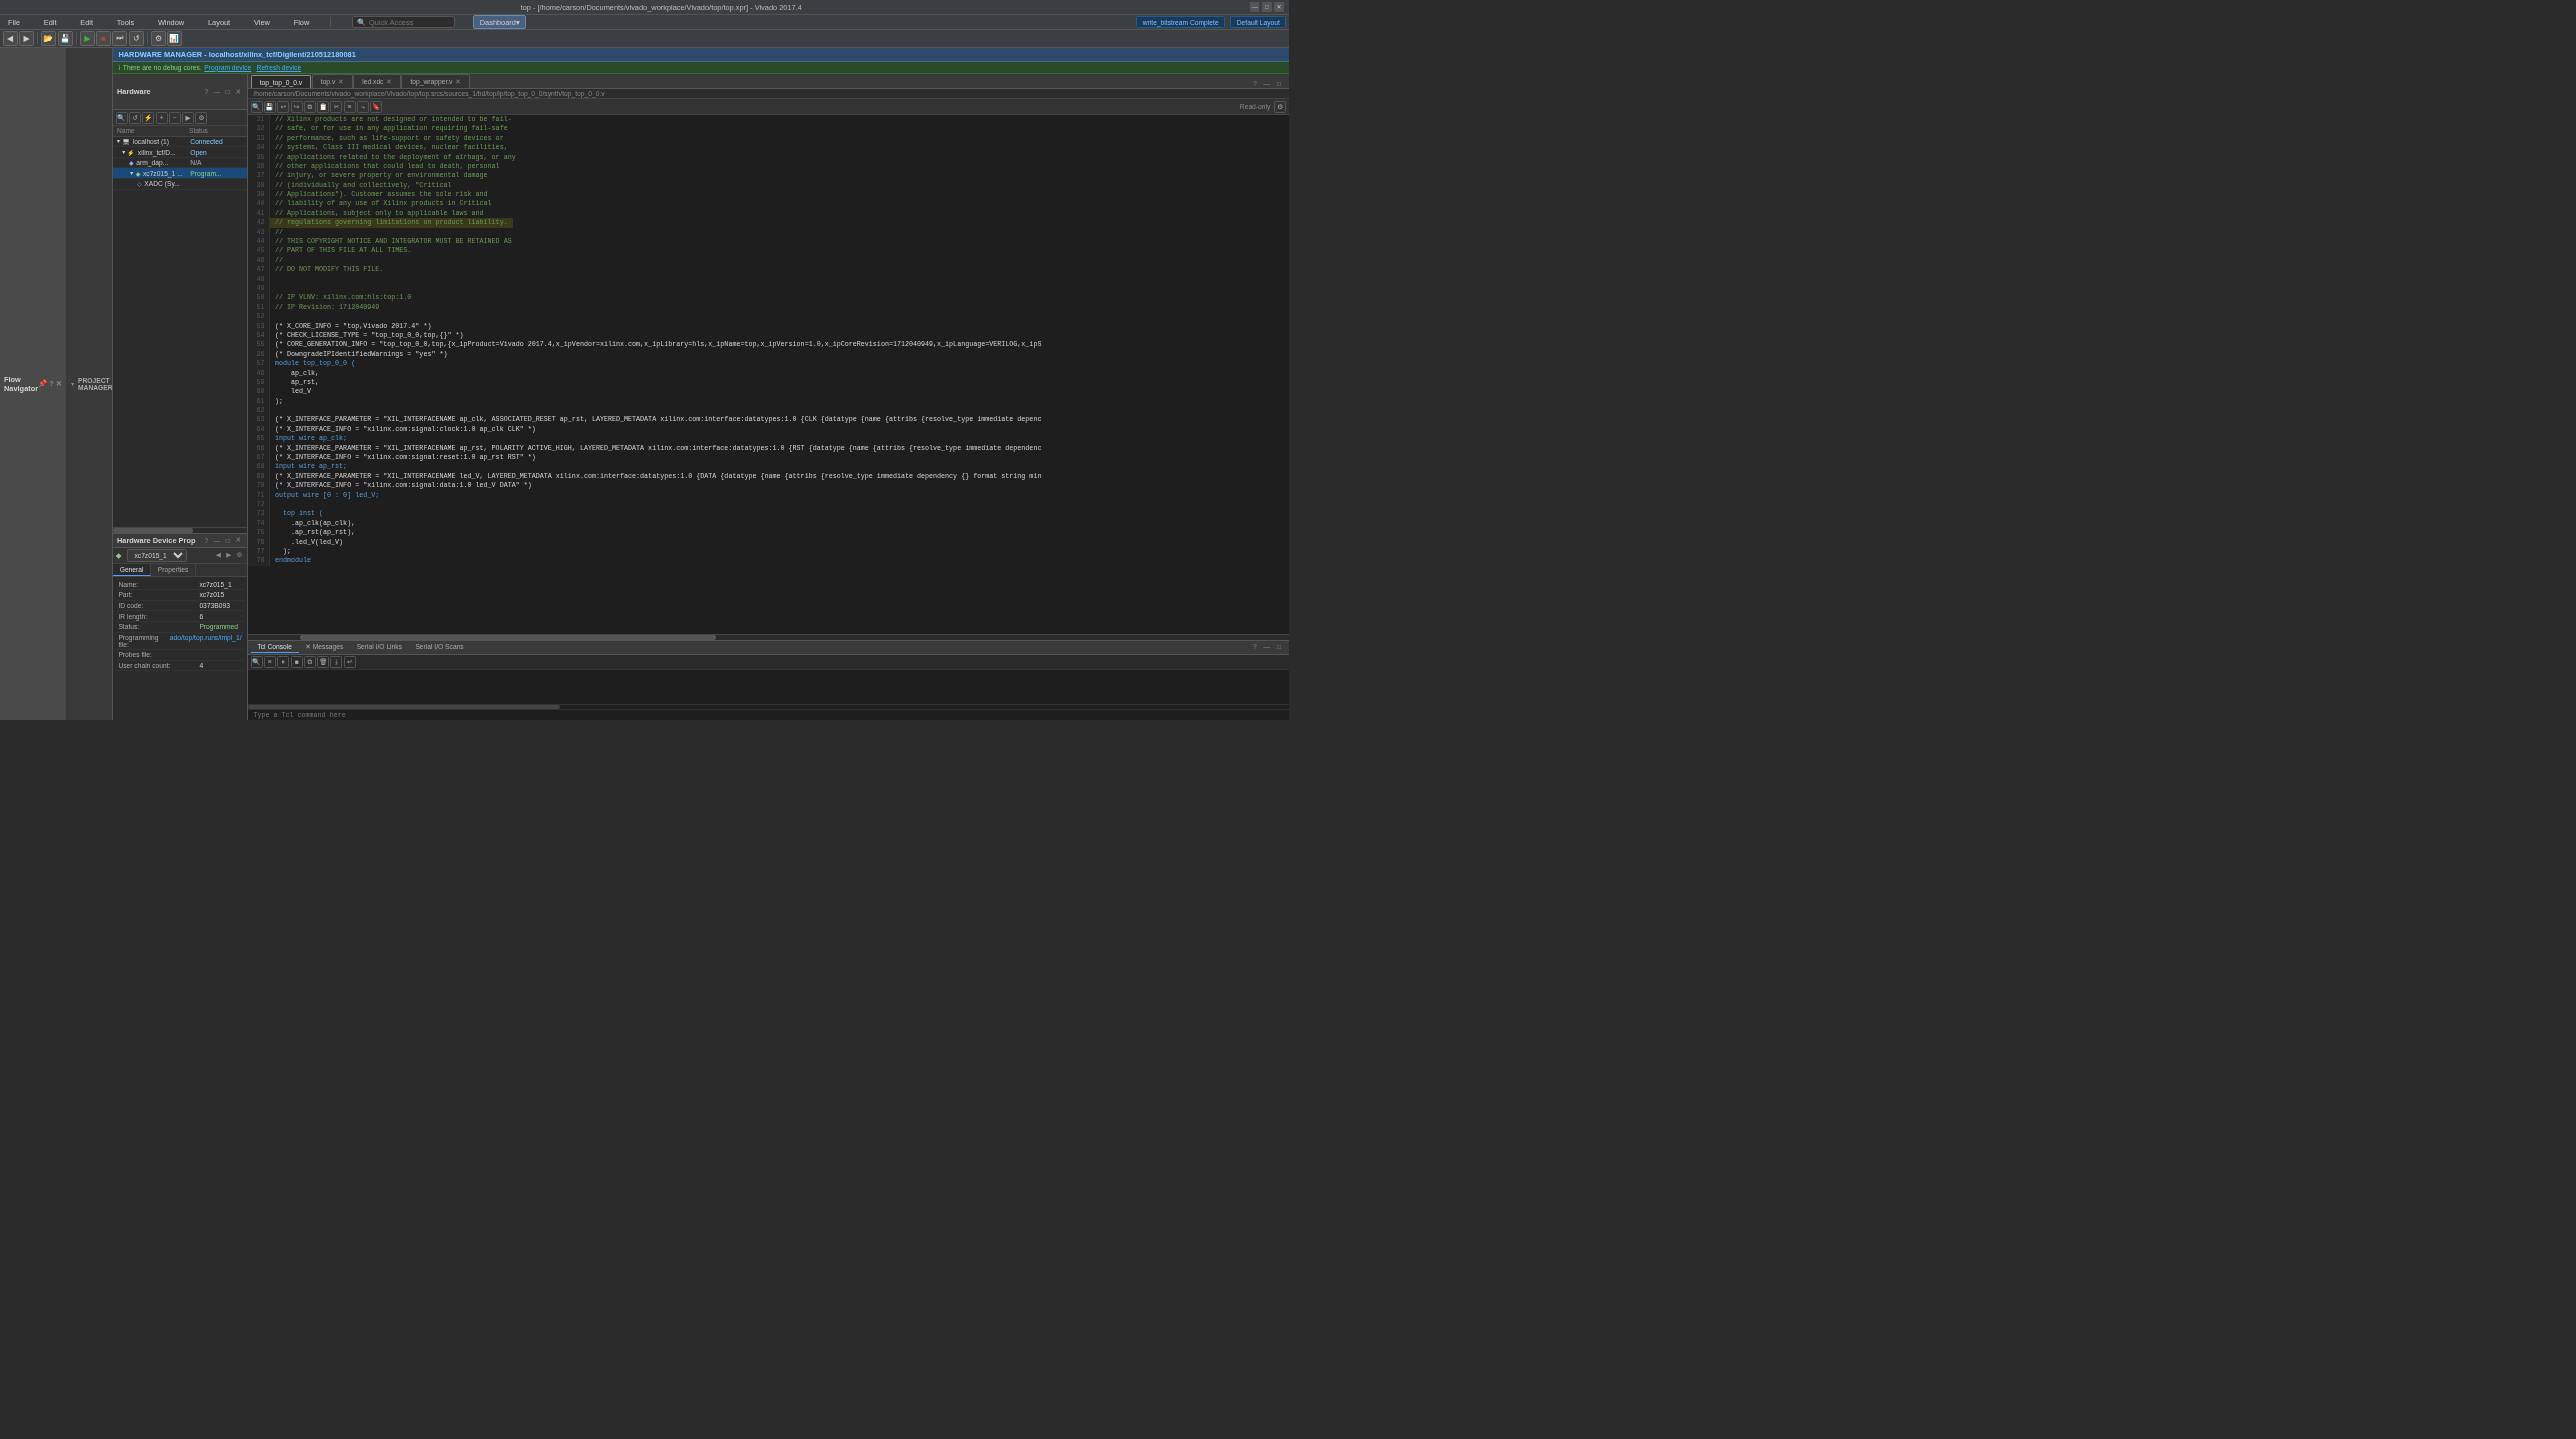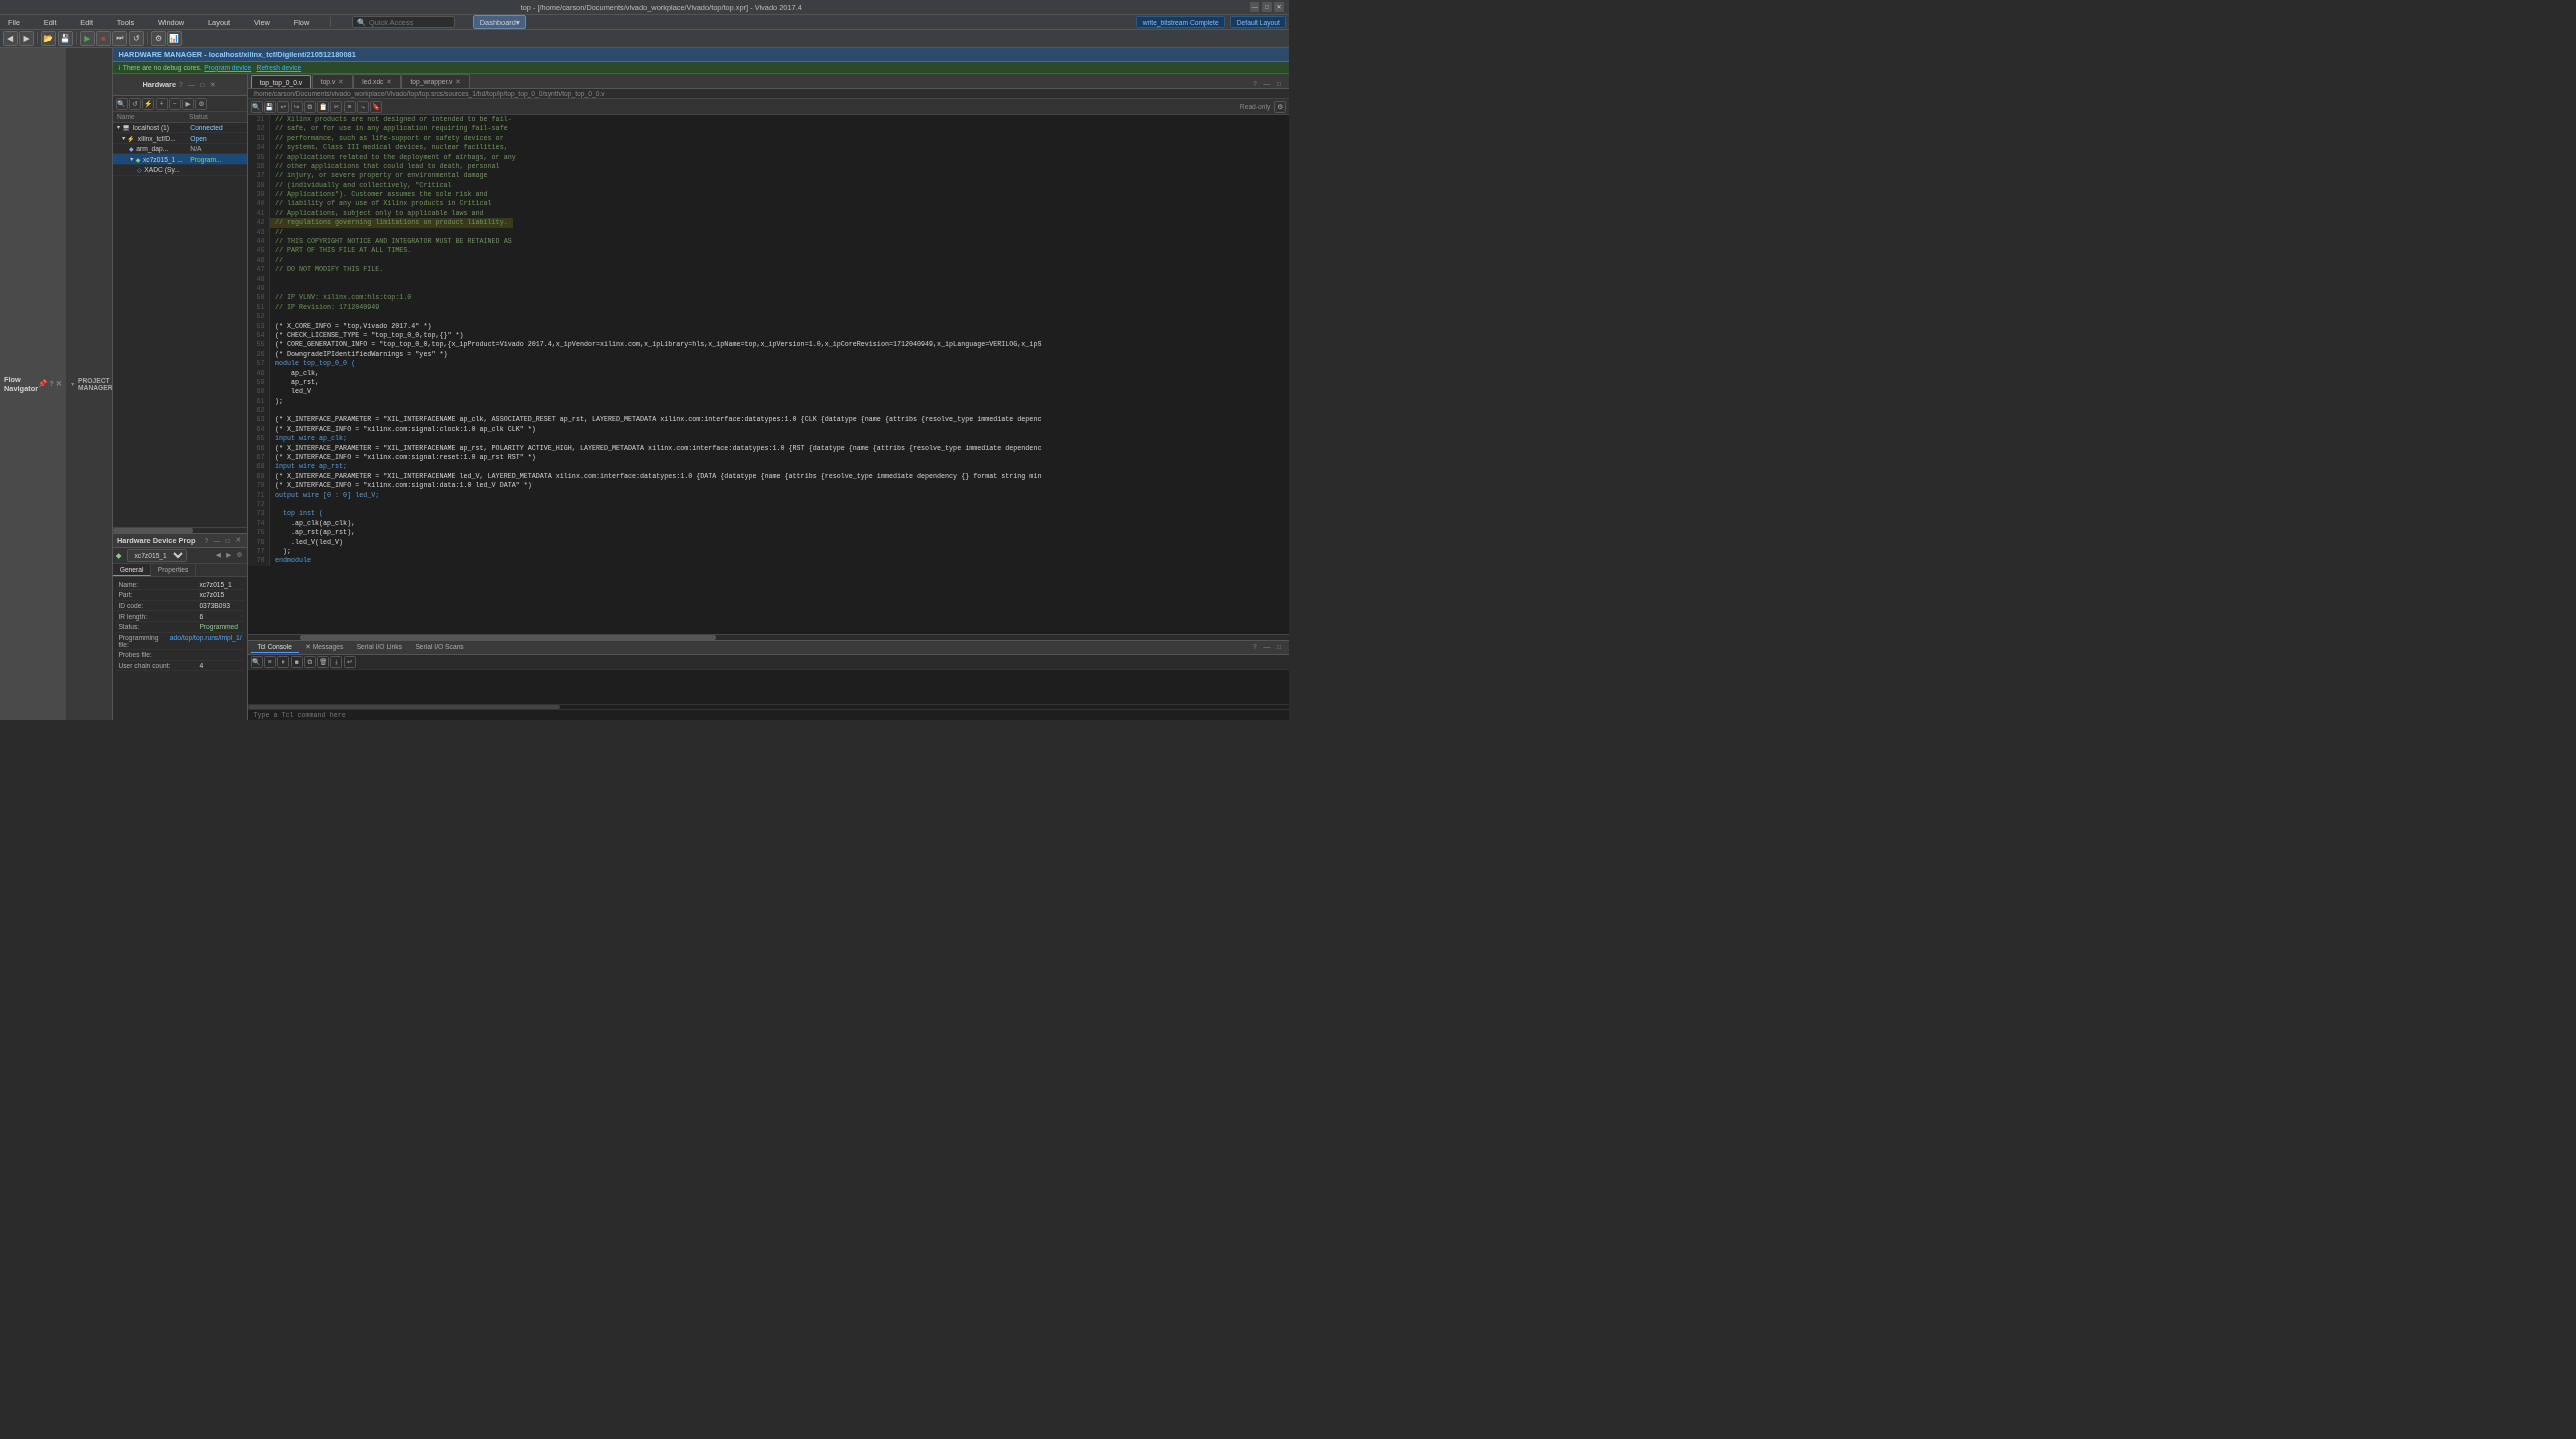--- a/index.html
+++ b/index.html
@@ -236,28 +236,28 @@
       width: 135px;
       min-width: 135px;
       background: #2b2b2b;
       border-right: 0.7px solid #555;
       display: flex;
       flex-direction: column;
     }
 
     #hw-panel-header {
       background: #3a3a3a;
-      padding: 6px 4px;
+      padding: 13px 4px;
       font-size: 7.4px;
       font-weight: bold;
       color: #d0d0d0;
       border-bottom: 0.7px solid #555;
       display: flex;
       align-items: center;
-      justify-content: center;
+      justify-content: space-between;
     }
     .panel-controls {
       display: flex;
       gap: 1.3px;
     }
     .panel-ctrl-btn {
       width: 9.4px;
       height: 9.4px;
       background: transparent;
       border: none;

